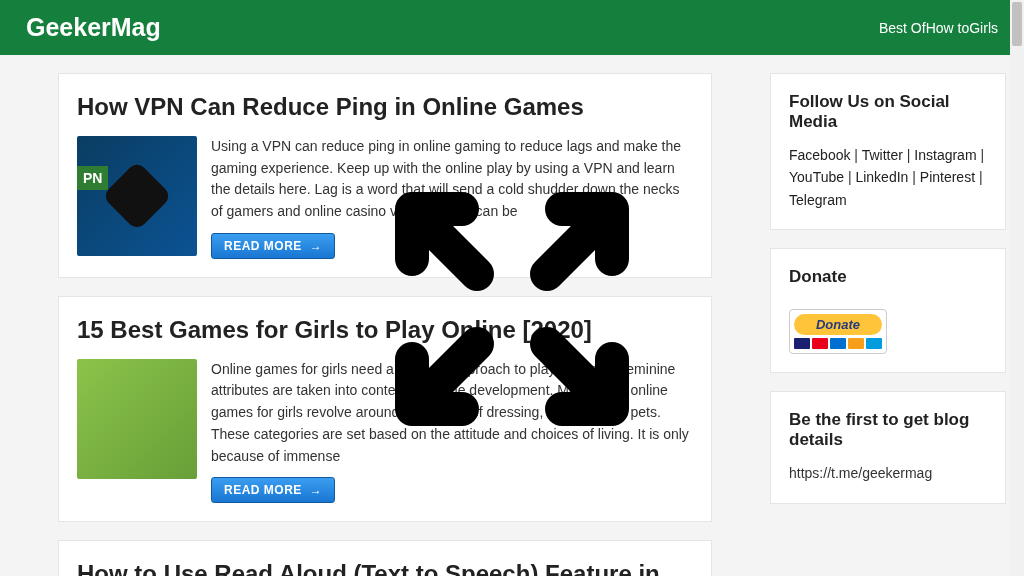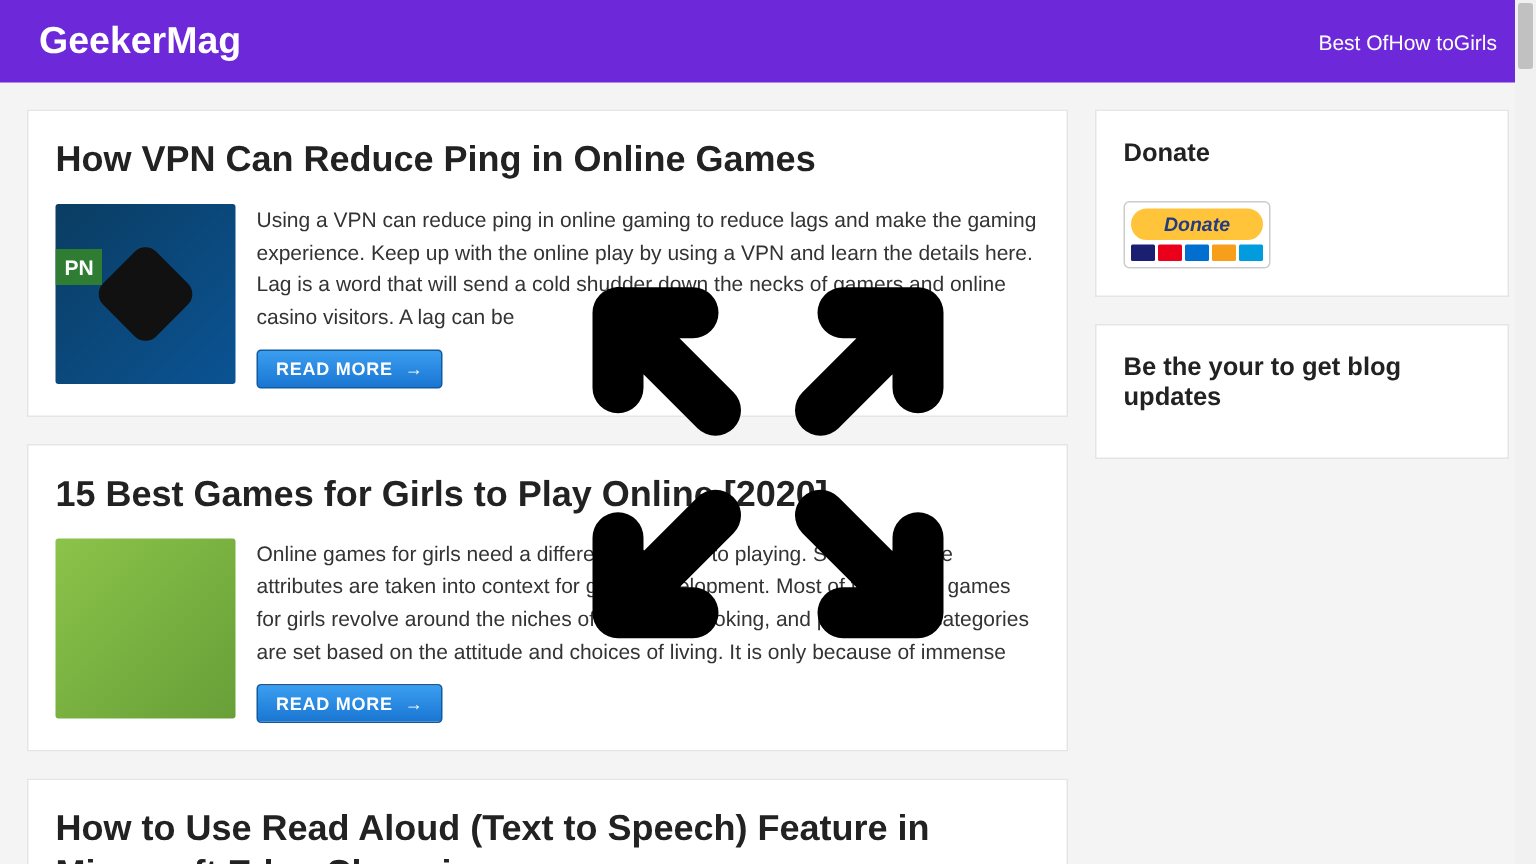--- a/index.html
+++ b/index.html
@@ -6,21 +6,21 @@
     body {
       font-family: Arial, Helvetica, sans-serif;
       background: #f4f4f4;
       color: #222;
       width: 1024px;
       height: 576px;
       overflow: hidden;
       position: relative;
     }
     .header {
-      background: #6d28d9;
+      background: #15803d;
       color: #fff;
       display: flex;
       justify-content: space-between;
       align-items: center;
       padding: 13px 26px;
     }
     .logo {
       font-size: 25px;
       font-weight: bold;
     }
@@ -40,20 +40,21 @@
     .main {
       flex: 1;
       display: flex;
       flex-direction: column;
       gap: 18px;
     }
     .card {
       background: #fff;
       border: 1px solid #e5e5e5;
       padding: 18px;
+      margin-left: 40px;
     }
     .post-title {
       font-size: 24px;
       font-weight: bold;
       margin-bottom: 14px;
       line-height: 1.25;
     }
     .post-body {
       display: flex;
       gap: 14px;
@@ -245,37 +246,50 @@
     </div>
 
     <div class="card">
       <h2 class="post-title">How to Use Read Aloud (Text to Speech) Feature in Microsoft Edge Chromium</h2>
     </div>
 
   </div>
 
   <div class="sidebar">
 
+    <div class="card">
+      <h3 class="widget-title">Follow Us on Social Media</h3>
+      <p class="widget-text social">
+        <a href="#">Facebook</a> |
+        <a href="#">Twitter</a> |
+        <a href="#">Instagram</a> |
+        <a href="#">YouTube</a> |
+        <a href="#">LinkedIn</a> |
+        <a href="#">Pinterest</a> |
+        <a href="#">Telegram</a>
+      </p>
+    </div>
 
     <div class="card">
       <h3 class="widget-title">Donate</h3>
       <div class="donate-btn">
         <span class="donate-yellow">Donate</span>
         <div class="donate-cards">
           <span class="dcard visa"></span>
           <span class="dcard mc"></span>
           <span class="dcard amex"></span>
           <span class="dcard disc"></span>
           <span class="dcard pp"></span>
         </div>
       </div>
     </div>
 
     <div class="card">
-      <h3 class="widget-title">Be the your to get blog updates</h3>
+      <h3 class="widget-title">Be the first to get blog details</h3>
+      <p class="widget-text">https://t.me/geekermag</p>
     </div>
 
   </div>
 </div>
 
 <div class="scrollbar">
   <div class="scrollthumb"></div>
 </div>
 
 <div class="overlay-expand">

